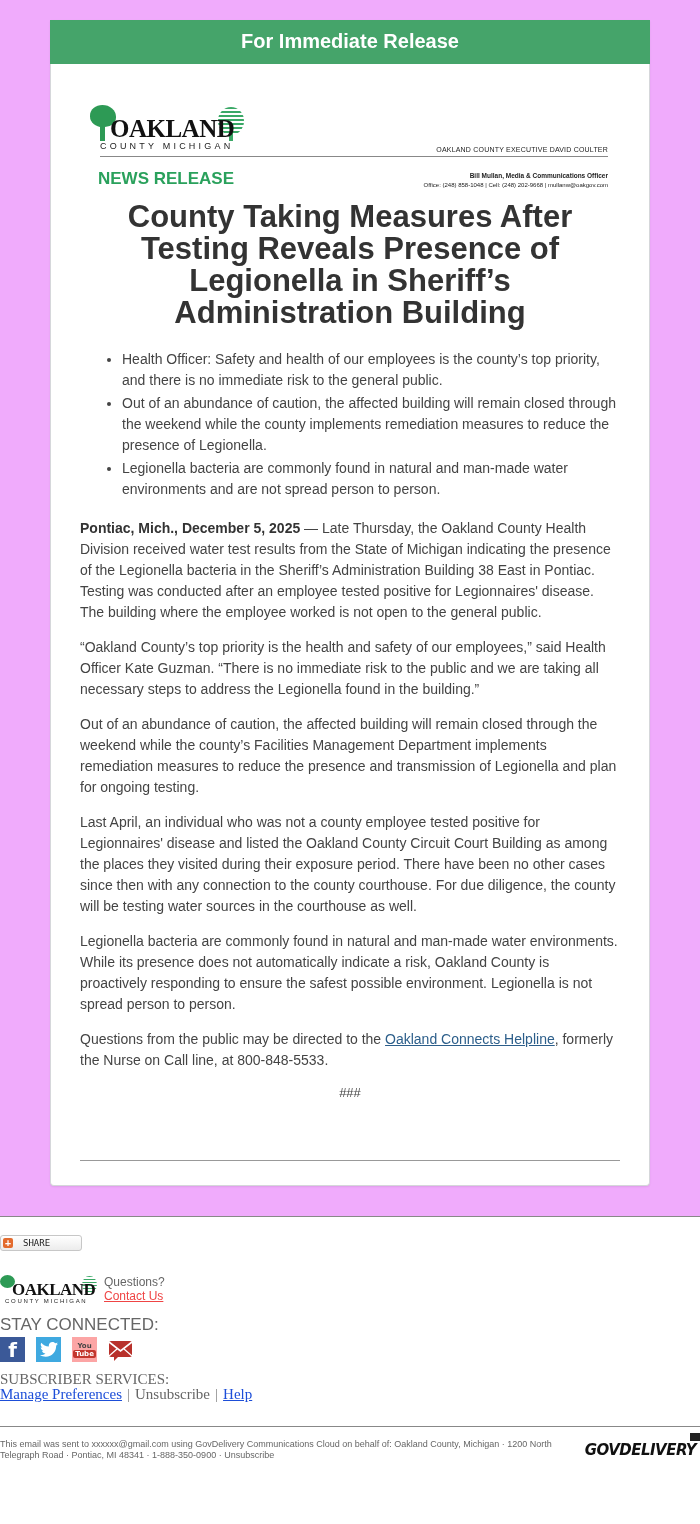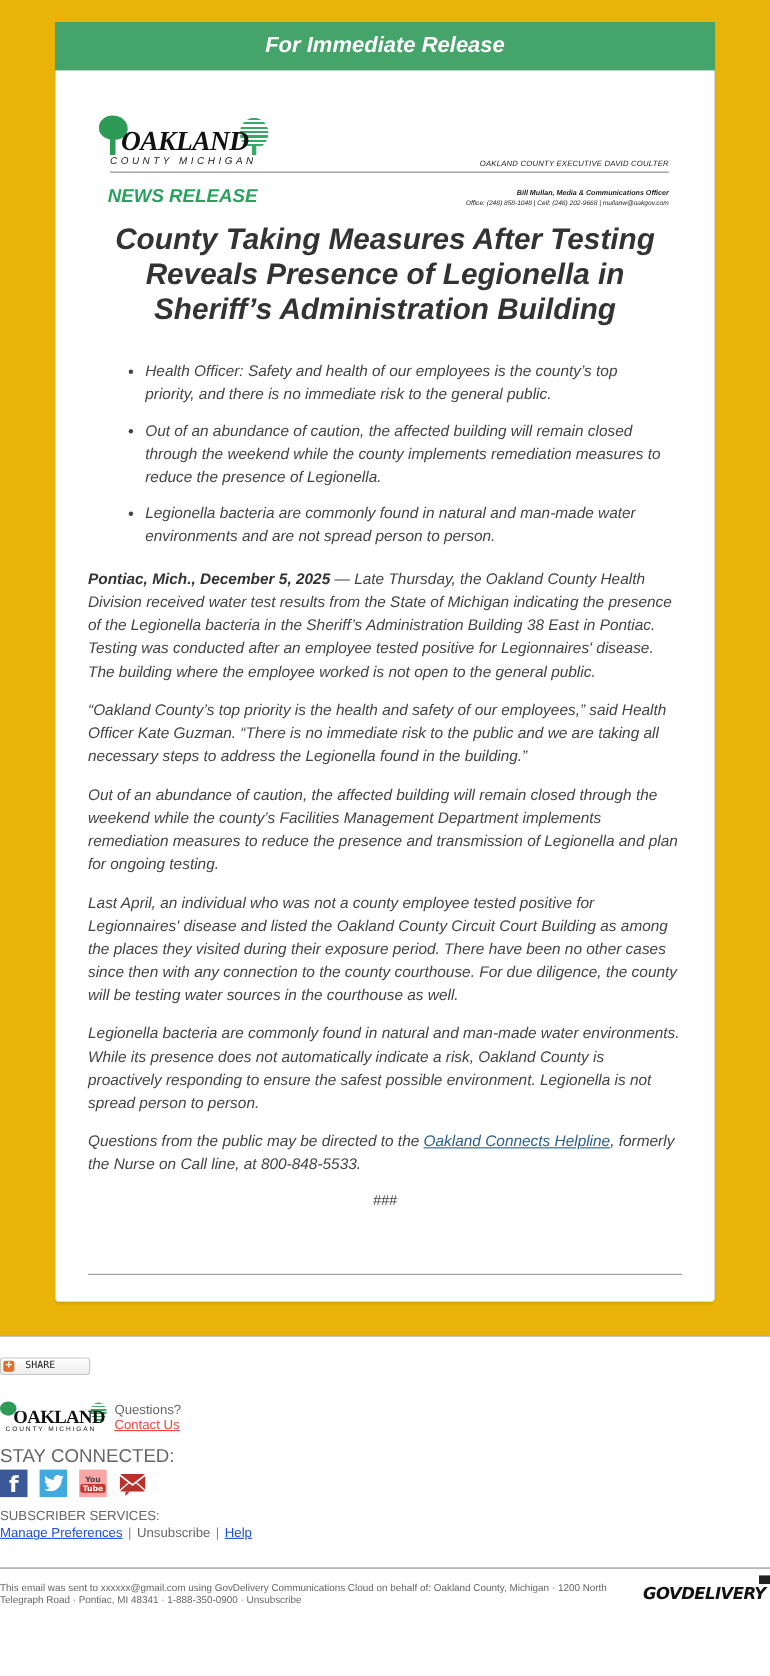--- a/index.html
+++ b/index.html
@@ -1,37 +1,37 @@
 <!DOCTYPE html>
 <html><head>
 <meta charset="utf-8">
 <style>
   html, body { margin: 0; padding: 0; }
   body { width: 700px; background: #ffffff; font-family: "Liberation Sans", sans-serif; color: #333; }
-  .page-bg { background: #eab308; padding: 20px 0 30px 0; font-style: italic; }
+  .page-bg { background: #f0abfc; padding: 20px 0 30px 0; }
   .card { width: 598px; margin: 0 auto; background: #fff; border: 1px solid #d5d7da; border-top: none; border-radius: 0 0 4px 4px; box-shadow: 0 1px 2px rgba(0,0,0,0.08); }
   .banner { background: #45a46a; height: 44px; line-height: 42px; text-align: center; color: #fff; font-weight: bold; font-size: 20px; margin: 0 -1px; }
   .card-inner { padding: 0 29px 24px 29px; }
   .letterhead { position: relative; height: 124px; margin-top: 39px; }
   .logo { position: absolute; left: 10px; top: 0; width: 160px; height: 52px; }
   .logo .word { position: absolute; left: 20px; top: 12px; font-family: "Liberation Serif", serif; font-weight: bold; font-size: 25px; color: #111; letter-spacing: -0.5px; }
   .logo .sub { position: absolute; left: 10px; top: 38px; font-size: 9px; letter-spacing: 3.2px; color: #222; }
   .logo .tree1 { position: absolute; left: 0; top: 2px; width: 26px; height: 22px; background: #2d9a55; border-radius: 50% 55% 45% 50%; }
   .logo .trunk1 { position: absolute; left: 10px; top: 20px; width: 5px; height: 18px; background: #2d9a55; }
   .logo .tree2 { position: absolute; left: 128px; top: 4px; width: 26px; height: 28px; border-radius: 50%;
     background: repeating-linear-gradient(180deg, #3aa866 0 2px, #fff 2px 4px); }
   .logo .trunk2 { position: absolute; left: 139px; top: 28px; width: 4px; height: 10px; background: #3aa866; }
   .exec-line { position: absolute; left: 20px; right: 12px; top: 53px; border-bottom: 1px solid #888; }
   .exec-text { position: absolute; right: 12px; top: 43px; font-size: 7px; color: #222; letter-spacing: 0.2px; }
   .news-release { position: absolute; left: 18px; top: 66px; font-size: 17px; font-weight: bold; color: #2aa15c; }
   .contact { position: absolute; right: 12px; top: 68px; text-align: right; font-size: 6px; color: #222; line-height: 9px; }
   .contact b { font-size: 6.5px; }
-  h1.title { margin: 0 0 0 0; padding: 0; text-align: center; font-size: 27px; line-height: 32px; color: #333; font-weight: bold; position: relative; top: -26px; }
+  h1.title { margin: 0 0 0 0; padding: 0; text-align: center; font-size: 31px; line-height: 32px; color: #333; font-weight: bold; position: relative; top: -26px; }
   .bullets { margin: -8px 0 18px 0; padding-left: 40px; font-size: 14px; line-height: 21px; color: #444; }
-  .bullets li { margin: 12px; }
+  .bullets li { margin: 2px; }
   .para { margin: 0 0 14px 0; font-size: 14px; line-height: 21px; color: #444; }
   .para b { color: #333; }
   .link { color: #2c5e8a; text-decoration: underline; }
   .hashes { text-align: center; font-size: 13px; color: #444; margin: 4px 0 60px 0; }
   .end-rule { border-top: 1px solid #999; margin: 0; }
   .footer-rule { border-top: 1px solid #888; margin: 0; }
   .footer { padding: 18px 0 0 0; font-size: 12px; color: #666; }
   .share-btn { display: inline-flex; align-items: center; width: 80px; height: 14px; border: 1px solid #c7c7c7; border-radius: 3px; background: linear-gradient(#fff, #ececec); font-family: "DejaVu Sans Mono", monospace; font-size: 9px; color: #222; }
   .share-plus { width: 10px; height: 10px; background: #e36b2d; color: #fff; font-size: 10px; line-height: 10px; text-align: center; margin: 0 10px 0 2px; border-radius: 2px; font-weight: bold; }
   .foot-logo-row { display: flex; align-items: flex-start; margin-top: 24px; }
@@ -43,21 +43,21 @@
   .questions { font-size: 12px; line-height: 14px; color: #666; margin-left: 4px; }
   .questions a { color: #ef4444; text-decoration: underline; font-size: 12px; }
   .stay { margin-top: 8px; font-size: 17px; color: #666; }
   .social { display: flex; gap: 11px; margin-top: 2px; }
   .soc { width: 25px; height: 25px; display: flex; align-items: center; justify-content: center; color: #fff; font-weight: bold; font-family: "DejaVu Sans", sans-serif; }
   .soc.fb { background: #3b5998; font-size: 20px; align-items: flex-end; }
   .soc.tw { background: #3fa9e0; font-size: 15px; }
   .soc.yt { background: #fca5a5; flex-direction: column; font-size: 7px; color: #444; text-align: center; }
   .soc.yt span.tube { background: #c3362d; color: #fff; padding: 0 2px; border-radius: 2px; font-size: 7px; }
   .soc.em { background: transparent; }
-  .sub-svc { margin-top: 10px; font-size: 12px; color: #666; line-height: 15px; }
+  .sub-svc { margin-top: 10px; font-size: 15px; color: #666; line-height: 15px; font-family: Liberation Serif, serif; }
   .sub-svc a { color: #1d4ed8; text-decoration: underline; text-align: center; }
   .sub-svc .sep { margin: 0 5px; color: #888; }
   .provided { font-size: 8px; color: #555; margin-top: 12px; }
   .provided a { color: #1a0dab; text-decoration: underline; }
   .bottom-rule { border-top: 1px solid #888; margin-top: 24px; }
   .bottom { position: relative; height: 40px; padding-top: 12px; }
   .bottom .sent { font-size: 9px; color: #666; line-height: 11px; width: 570px; }
   .govd { position: absolute; right: 4px; top: 14px; font-family: "DejaVu Sans", sans-serif; font-style: italic; font-weight: bold; font-size: 15px; color: #111; letter-spacing: -0.5px; }
   .govd .env { position: absolute; right: -4px; top: -8px; width: 10px; height: 8px; background: #222; clip-path: polygon(0 0,100% 0,100% 100%,0 100%); }
 </style>

